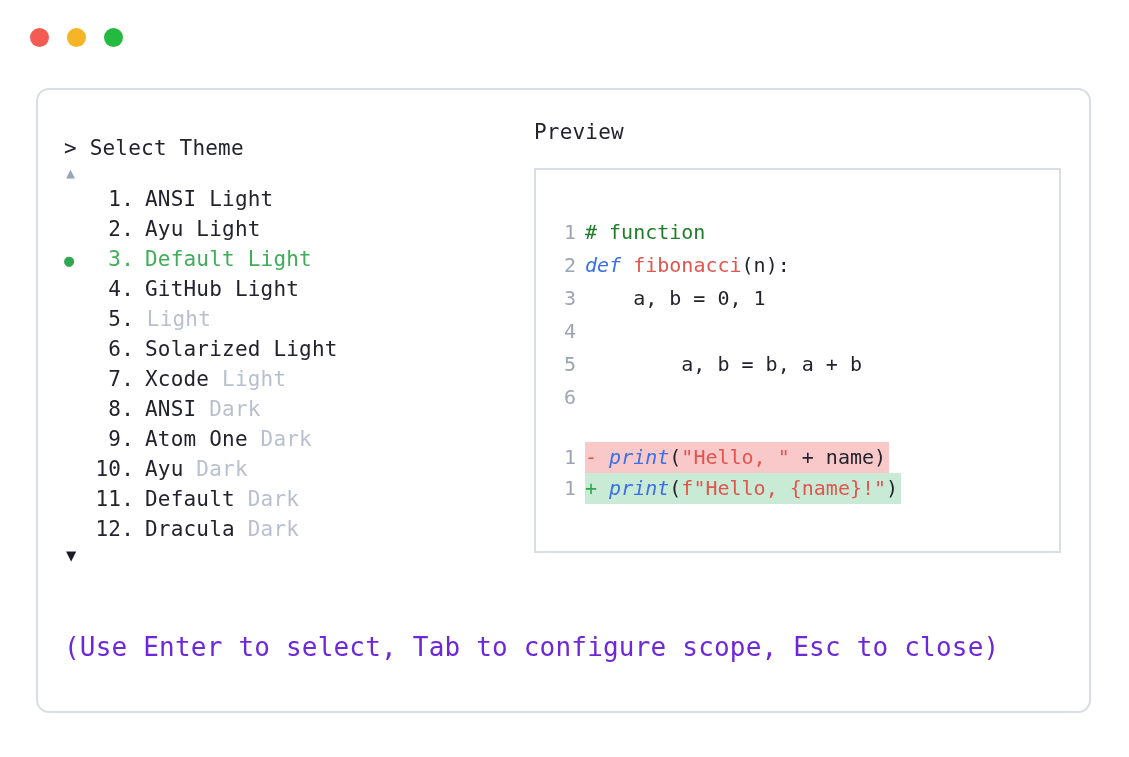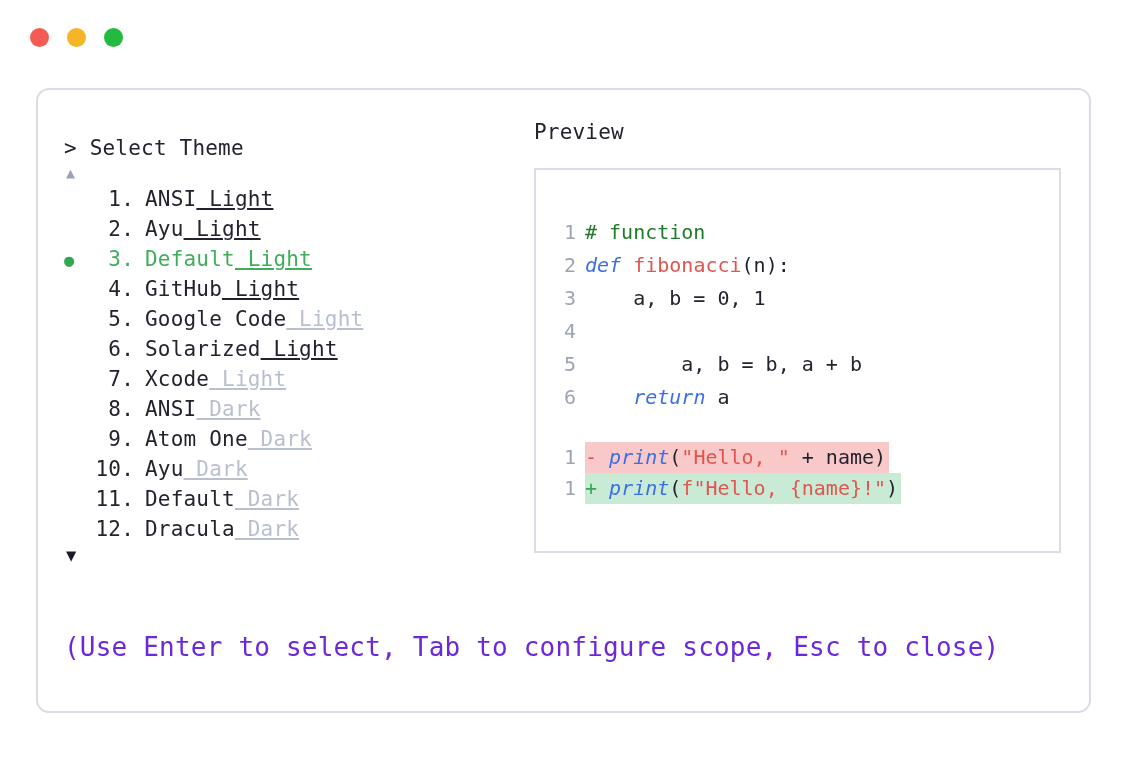--- a/index.html
+++ b/index.html
@@ -102,21 +102,21 @@
   .num-cell {
     width: 44px;
     flex: 0 0 44px;
     text-align: right;
     color: #23232e;
   }
   .name-cell {
     padding-left: 11px;
     color: #23232e;
   }
-  .variant { color: #23232e; text-decoration: underline; }
+  .variant { color: #23232e; }
   .variant.muted { color: #B8BFCE; }
 
   .theme-item.selected .num-cell,
   .theme-item.selected .name-cell,
   .theme-item.selected .variant,
   .theme-item.selected .variant.muted {
     color: #3FAE5A;
   }
 
   .hint {
@@ -214,21 +214,21 @@
     <div class="panel-inner">
 
       <div class="left-col">
         <div class="prompt-row">&gt; Select Theme</div>
         <div class="scroll-arrow up">▲</div>
         <ul class="theme-list">
             <li class="theme-item"><span class="bullet-cell"></span><span class="num-cell">1.</span><span class="name-cell">ANSI</span><span class="variant"> Light</span></li>
             <li class="theme-item"><span class="bullet-cell"></span><span class="num-cell">2.</span><span class="name-cell">Ayu</span><span class="variant"> Light</span></li>
             <li class="theme-item selected"><span class="bullet-cell">●</span><span class="num-cell">3.</span><span class="name-cell">Default</span><span class="variant"> Light</span></li>
             <li class="theme-item"><span class="bullet-cell"></span><span class="num-cell">4.</span><span class="name-cell">GitHub</span><span class="variant"> Light</span></li>
-            <li class="theme-item"><span class="bullet-cell"></span><span class="num-cell">5.</span><span class="name-cell">Google Code</span><span class="variant muted"> Light</span></li>
+            <li class="theme-item"><span class="bullet-cell"></span><span class="num-cell">5.</span><span class="variant muted"> Light</span></li>
             <li class="theme-item"><span class="bullet-cell"></span><span class="num-cell">6.</span><span class="name-cell">Solarized</span><span class="variant"> Light</span></li>
             <li class="theme-item"><span class="bullet-cell"></span><span class="num-cell">7.</span><span class="name-cell">Xcode</span><span class="variant muted"> Light</span></li>
             <li class="theme-item"><span class="bullet-cell"></span><span class="num-cell">8.</span><span class="name-cell">ANSI</span><span class="variant muted"> Dark</span></li>
             <li class="theme-item"><span class="bullet-cell"></span><span class="num-cell">9.</span><span class="name-cell">Atom One</span><span class="variant muted"> Dark</span></li>
             <li class="theme-item"><span class="bullet-cell"></span><span class="num-cell">10.</span><span class="name-cell">Ayu</span><span class="variant muted"> Dark</span></li>
             <li class="theme-item"><span class="bullet-cell"></span><span class="num-cell">11.</span><span class="name-cell">Default</span><span class="variant muted"> Dark</span></li>
             <li class="theme-item"><span class="bullet-cell"></span><span class="num-cell">12.</span><span class="name-cell">Dracula</span><span class="variant muted"> Dark</span></li>
           </ul>
         <div class="scroll-arrow down">▼</div>
       </div>
@@ -237,21 +237,21 @@
 
       <div class="right-col">
         <div class="preview-label">Preview</div>
         <div class="code-box">
           <div>
               <div class="code-line"><span class="ln">1</span><span class="code-text"><span class="tok-comment"># function</span></span></div>
               <div class="code-line"><span class="ln">2</span><span class="code-text"><span class="tok-kw">def </span><span class="tok-fn">fibonacci</span><span class="tok-plain">(n):</span></span></div>
               <div class="code-line"><span class="ln">3</span><span class="code-text"><span class="tok-plain">    a, b = 0, 1</span></span></div>
               <div class="code-line"><span class="ln">4</span></div>
               <div class="code-line"><span class="ln">5</span><span class="code-text"><span class="tok-plain">        a, b = b, a + b</span></span></div>
-              <div class="code-line"><span class="ln">6</span><span class="code-text"><span class="tok-plain">    </span><span class="tok-kw">return</span><span class="tok-plain"> a</span></span></div>
+              <div class="code-line"><span class="ln">6</span></div>
             </div>
           <div class="diff-gap"></div>
           <div>
               <div class="diff-line del"><span class="ln">1</span><span class="diff-body"><span class="sign-del">-</span><span class="tok-plain"> </span><span class="tok-kw">print</span><span class="tok-plain">(</span><span class="tok-str">"Hello, "</span><span class="tok-plain"> + name)</span></span></div>
               <div class="diff-line add"><span class="ln">1</span><span class="diff-body"><span class="sign-add">+</span><span class="tok-plain"> </span><span class="tok-kw">print</span><span class="tok-plain">(</span><span class="tok-str">f"Hello, {name}!"</span><span class="tok-plain">)</span></span></div>
             </div>
         </div>
       </div>
 
     </div>

